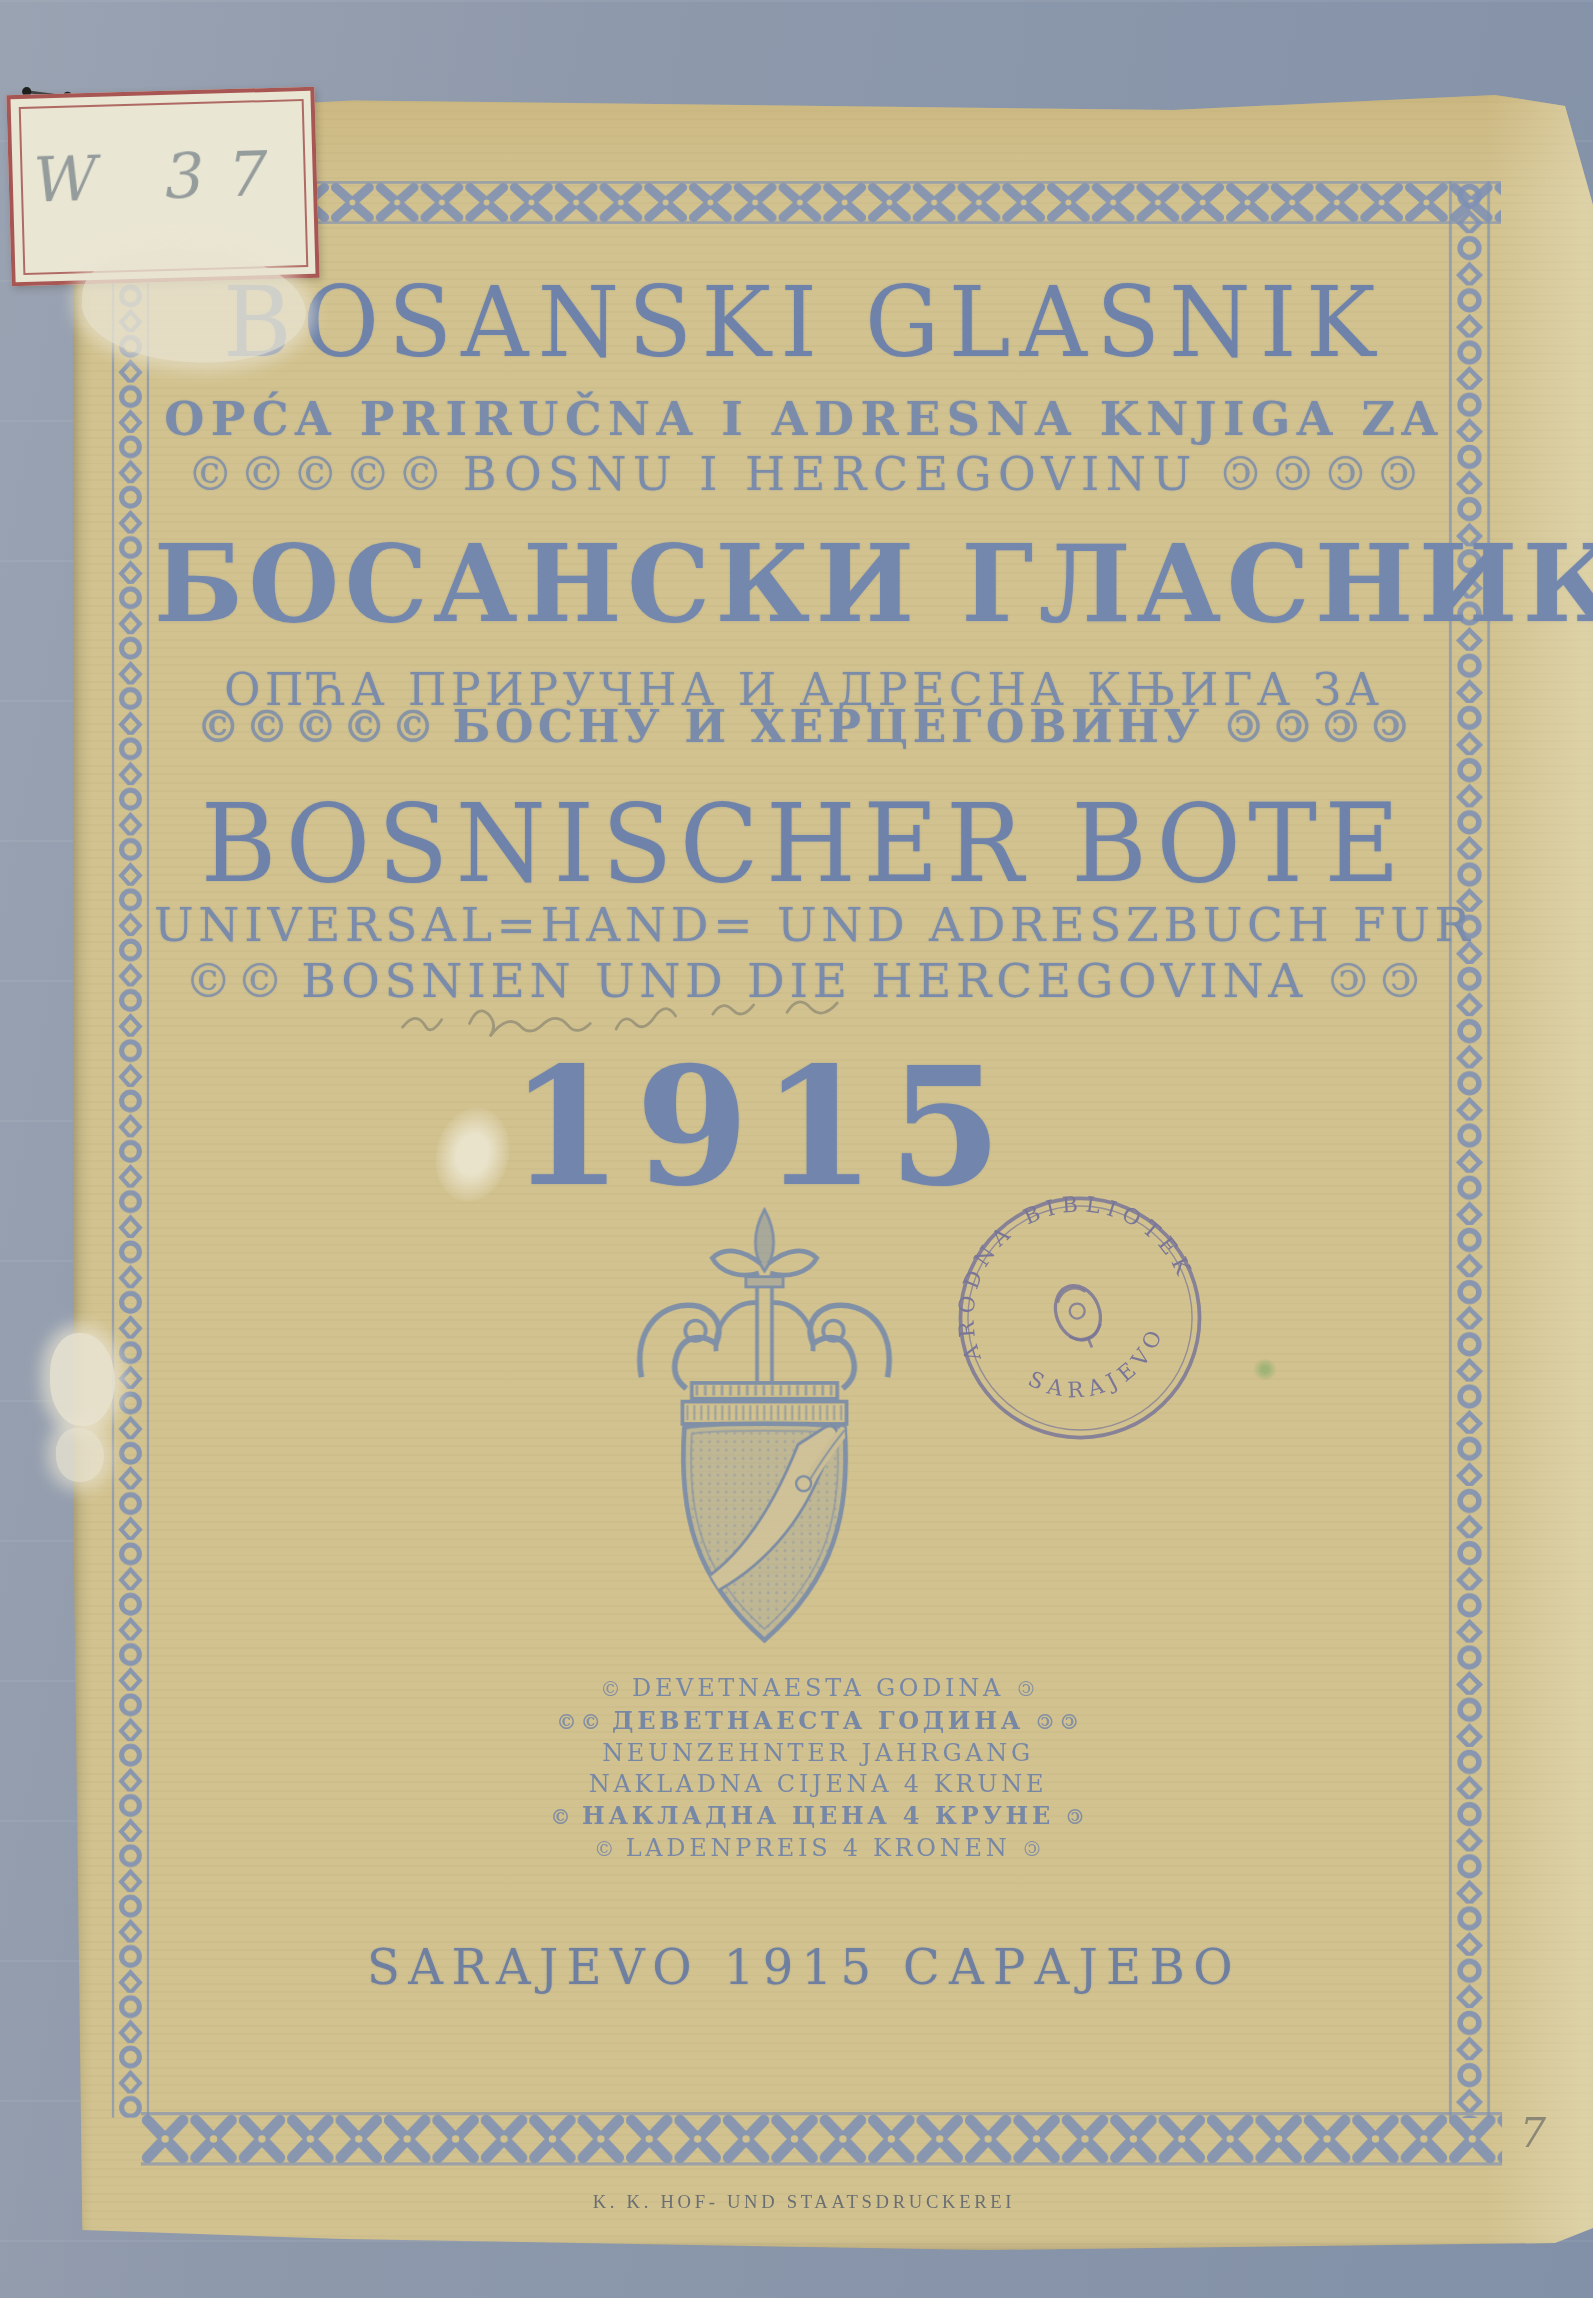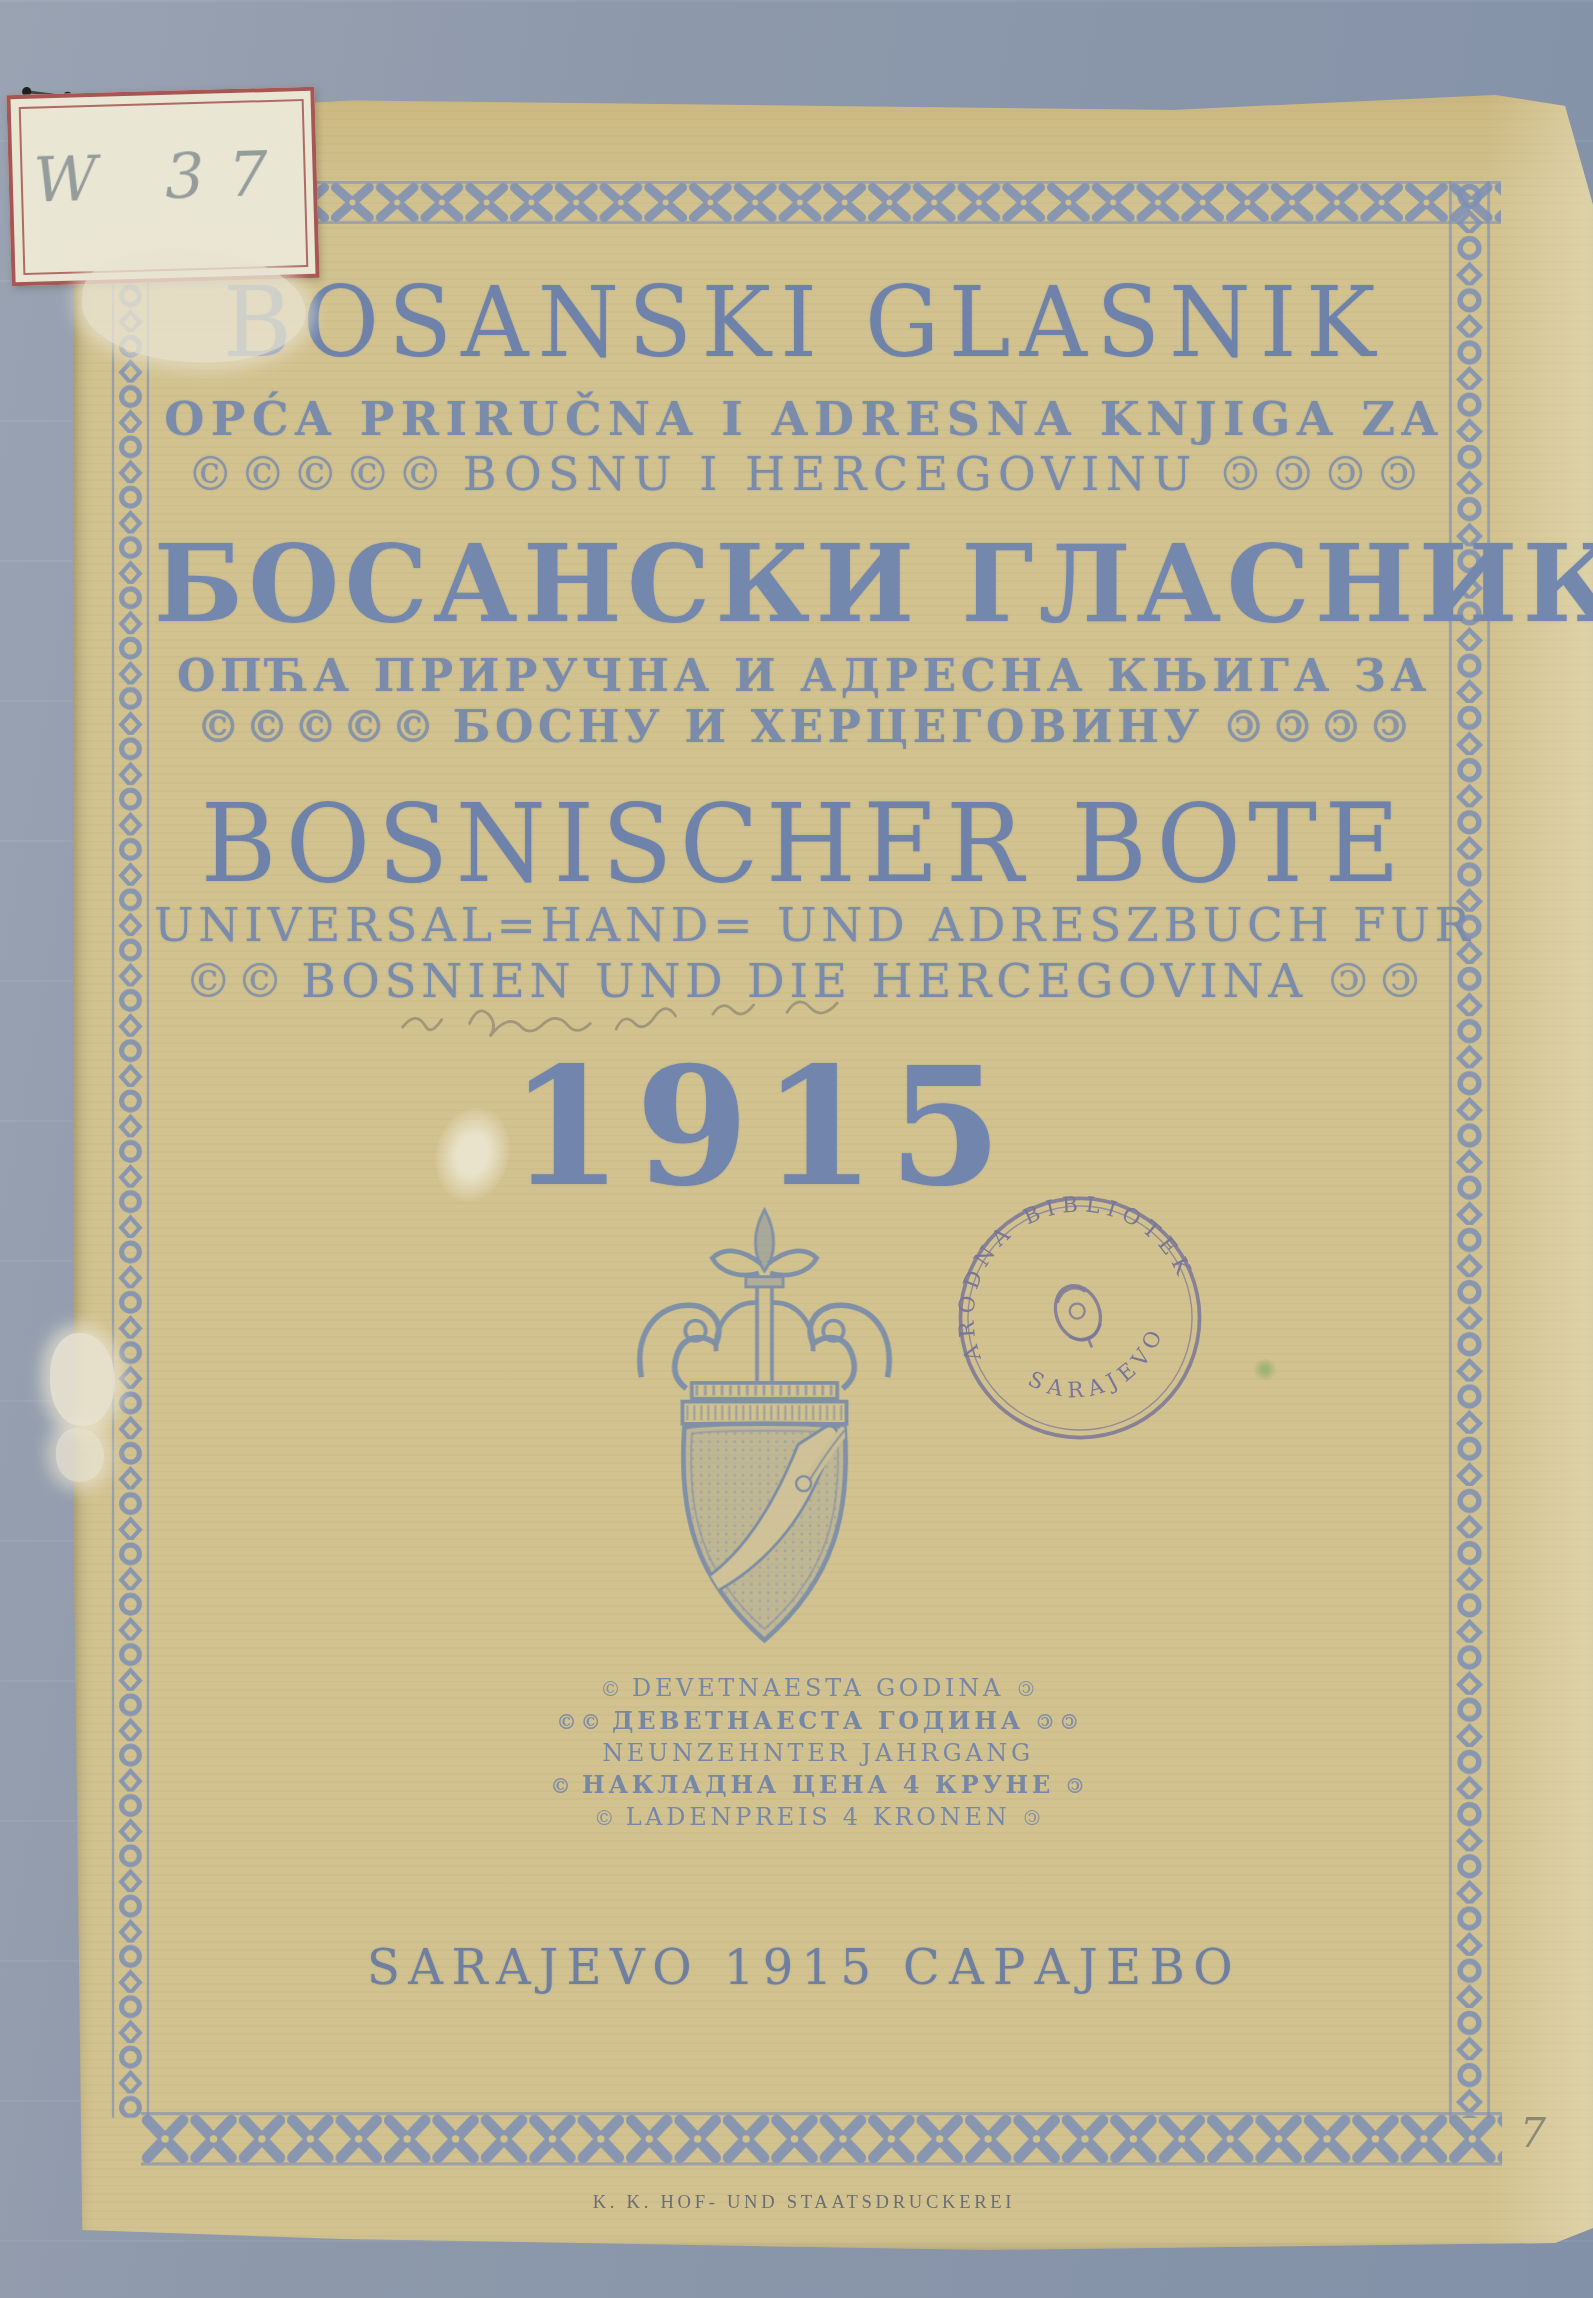--- a/index.html
+++ b/index.html
@@ -28,21 +28,21 @@
            background:linear-gradient(180deg, rgba(188,158,92,.28), rgba(0,0,0,0));}
   
   .band{position:absolute;opacity:.88;}
   
   .line{position:absolute;left:154px;width:1300px;text-align:center;white-space:nowrap;
         color:#6f83aa;text-shadow:0 0 1.9px rgba(110,130,170,.45);}
   .t-latin{top:268px;font-size:93px;letter-spacing:9.3px;transform:scaleY(1.05);}
   .s-latin1{top:392px;font-size:46px;letter-spacing:6.5px;color:#7b8cab;font-weight:bold;}
   .s-latin2{top:447px;font-size:46px;letter-spacing:6.5px;color:#7b8cab;}
   .t-cyr{top:522px;font-size:104px;font-weight:bold;letter-spacing:5.6px;transform:scaleY(1.02);color:#7487ad;}
-  .s-cyr1{top:650px;font-size:44px;font-weight:bold;letter-spacing:4.7px;color:#7b8cab;}
+  .s-cyr1{top:664px;font-size:44px;font-weight:normal;letter-spacing:4.7px;color:#7b8cab;}
   .s-cyr2{top:701px;font-size:44px;font-weight:bold;letter-spacing:4.7px;color:#7b8cab;}
   .t-ger{top:783px;font-size:103px;letter-spacing:7.5px;transform:scaleY(1.05);}
   .s-ger1{top:897px;font-size:47px;letter-spacing:4.7px;color:#7b8cab;}
   .s-ger2{top:953px;font-size:47px;letter-spacing:4.7px;color:#7b8cab;}
   .year{top:1031px;font-size:163px;font-weight:bold;letter-spacing:13px;transform:translateX(-42px);color:#7285ac;}
   .orn{display:inline-block;margin:0 13px;opacity:.85;}
   .orn.flip{transform:scaleX(-1);}
   .ed{position:absolute;left:168px;width:1300px;top:1673px;text-align:center;color:#7787a6;}
   .ed .ed-line{font-size:24px;line-height:31px;letter-spacing:3.7px;white-space:nowrap;}
   .ed .cyr{font-weight:bold;}
@@ -216,20 +216,21 @@
       <path d="M136 158 L136 170" stroke-width="3" opacity=".8"></path>
     </g>
     <text class="stamp-text"><textPath href="#arc-top" startOffset="50%" text-anchor="middle">NARODNA BIBLIOTEKA</textPath></text>
     <text class="stamp-text"><textPath href="#arc-bot" startOffset="50%" text-anchor="middle">· SARAJEVO ·</textPath></text>
   </svg>
 
   <div class="ed">
     <div class="ed-line"><span class="orn">©</span><span>DEVETNAESTA GODINA</span><span class="orn flip">©</span></div>
     <div class="ed-line cyr"><span class="orn">©©</span><span>ДЕВЕТНАЕСТА ГОДИНА</span><span class="orn flip">©©</span></div>
     <div class="ed-line"><span>NEUNZEHNTER JAHRGANG</span></div>
+    <div class="ed-line"><span>NAKLADNA CIJENA 4 KRUNE</span></div>
     <div class="ed-line cyr"><span class="orn">©</span><span>НАКЛАДНА ЦЕНА 4 КРУНЕ</span><span class="orn flip">©</span></div>
     <div class="ed-line"><span class="orn">©</span><span>LADENPREIS 4 KRONEN</span><span class="orn flip">©</span></div>
   </div>
 
   <div class="line city">SARAJEVO 1915 САРАЈЕВО</div>
 
   <div class="printer">K. K. HOF- UND STAATSDRUCKEREI</div>
 
   <div class="sticker">
     <div class="inner"></div>

